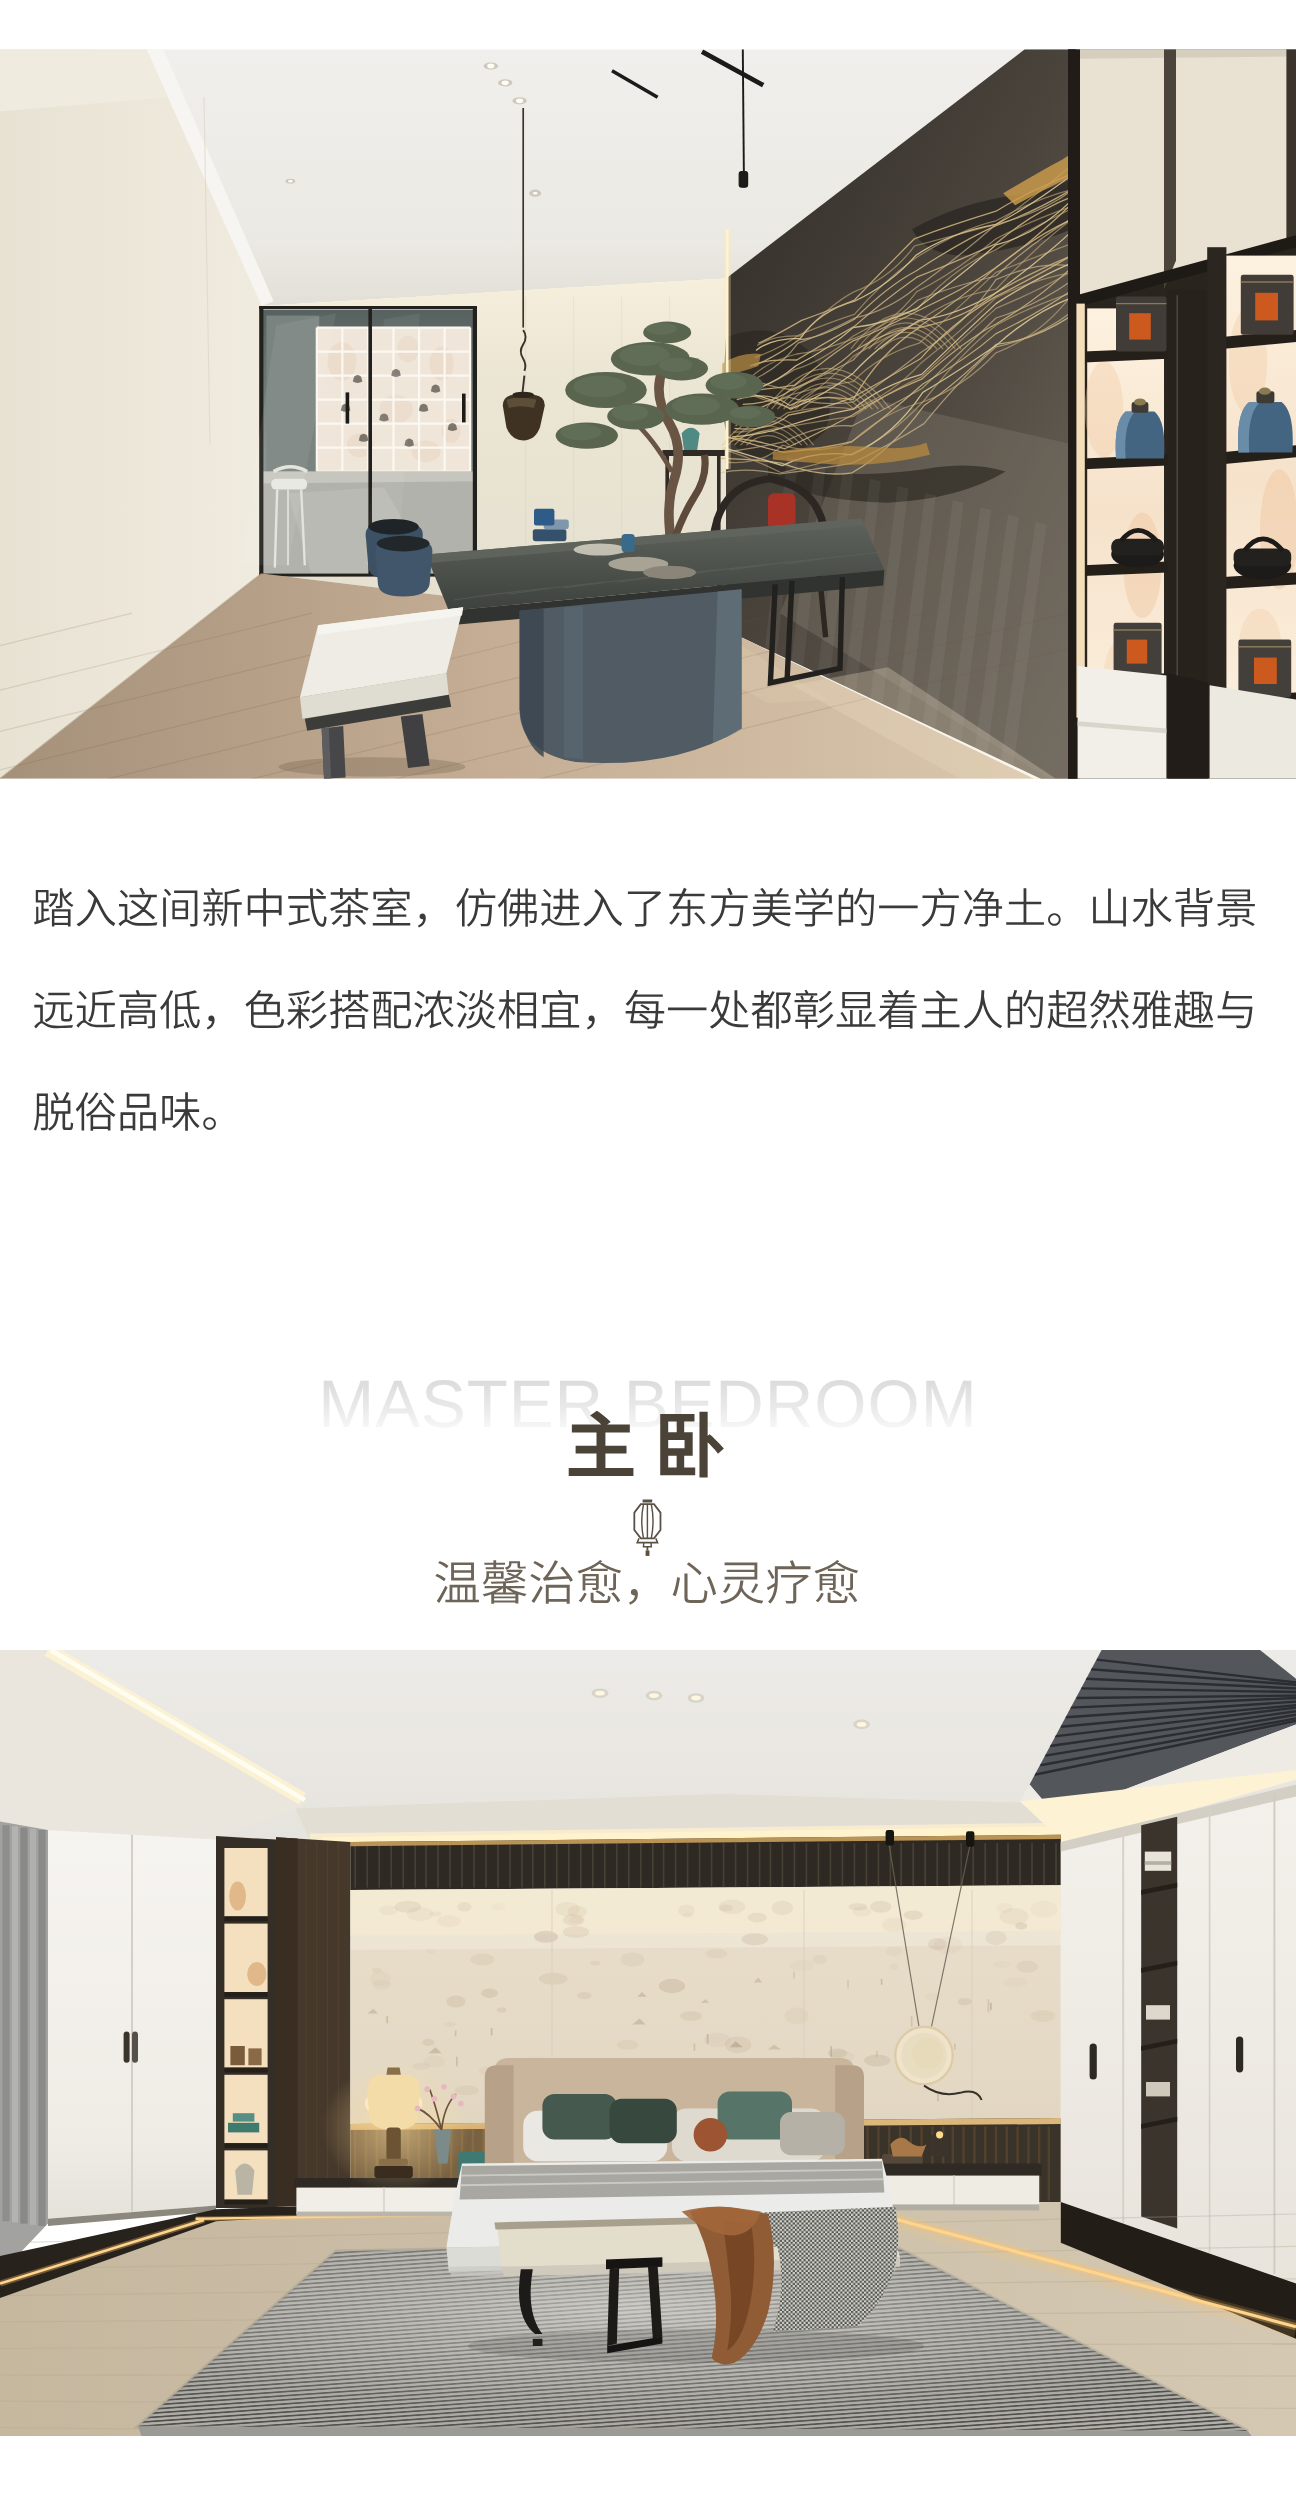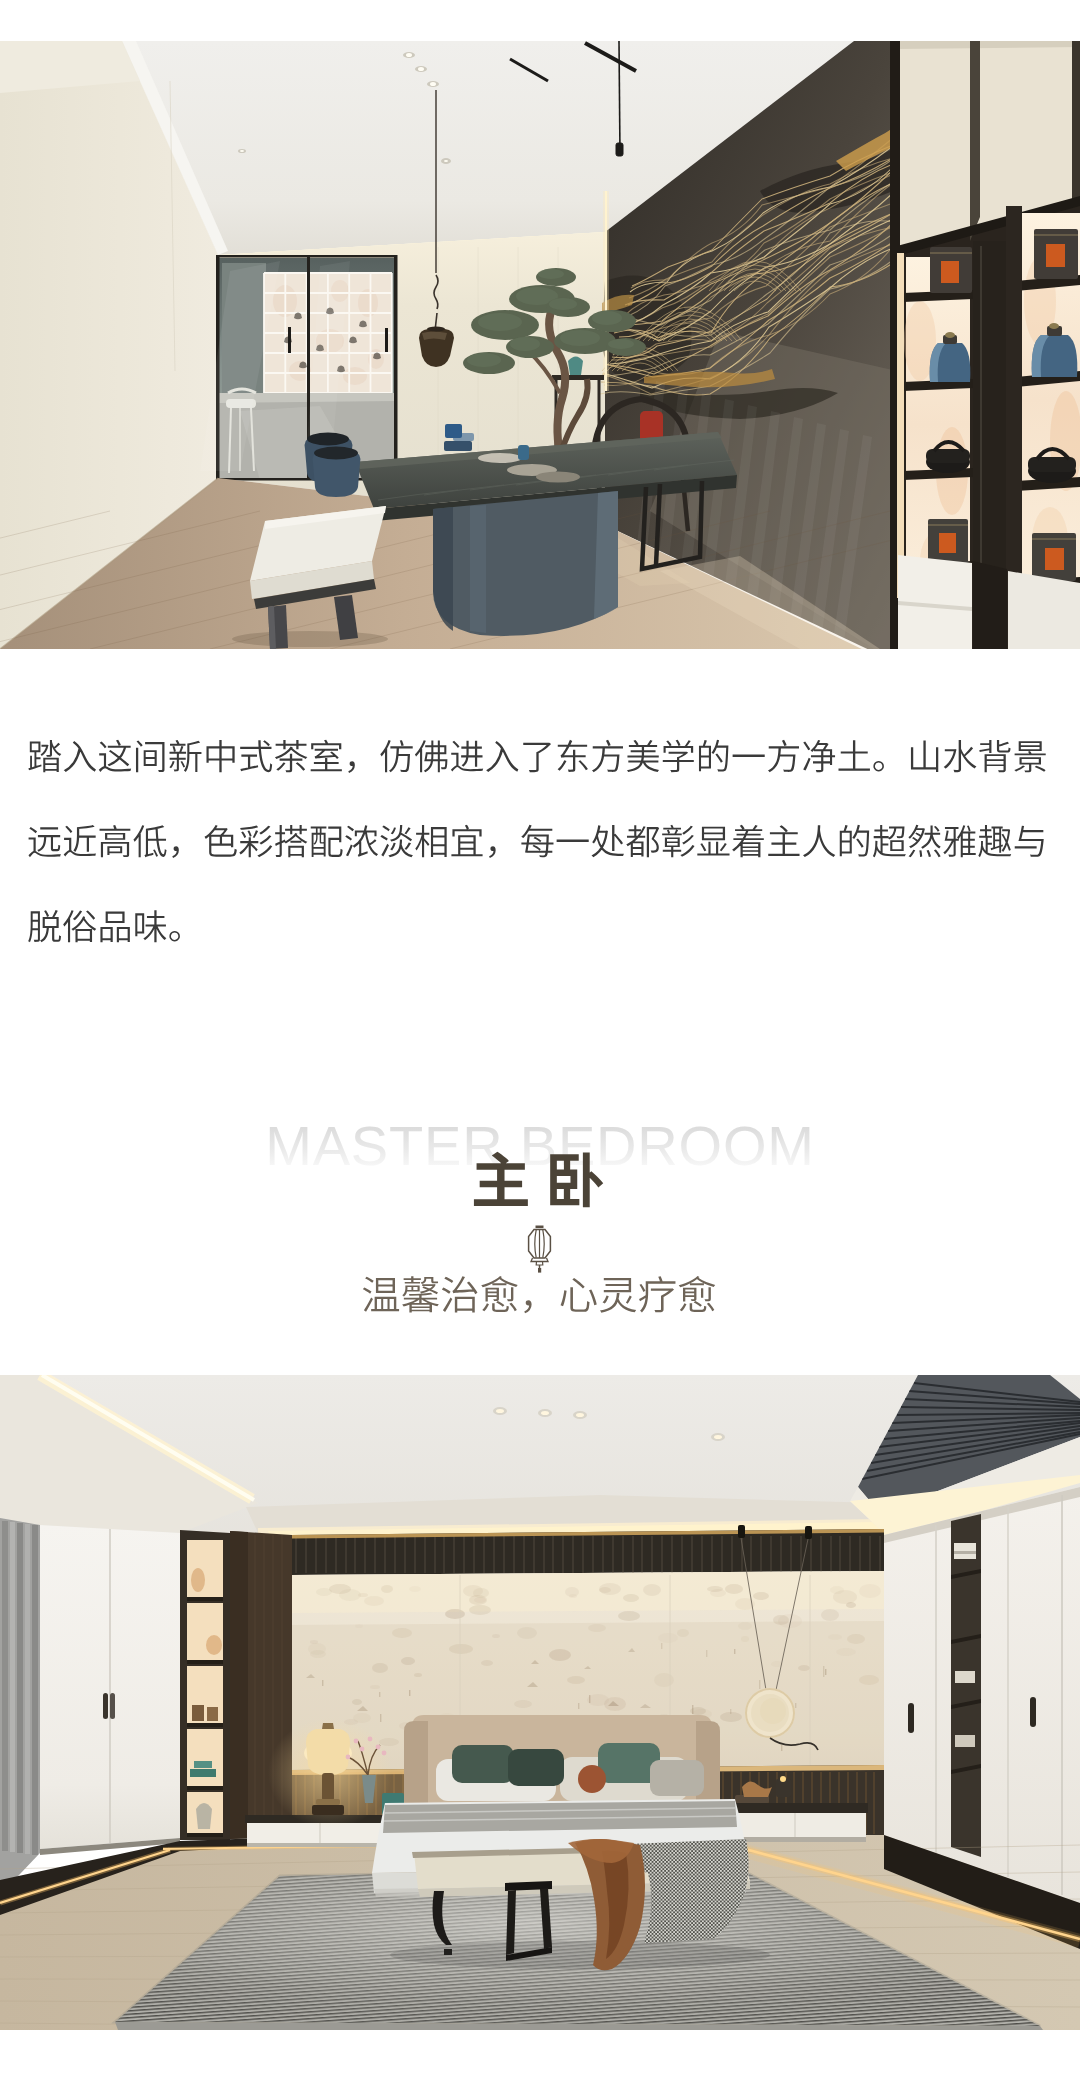--- a/index.html
+++ b/index.html
@@ -551,21 +551,21 @@
 <g fill="#3a3a3a">
         <use href="#g52" transform="translate(27.00 239.50) scale(0.03520 -0.03520)"></use>
         <use href="#g53" transform="translate(62.20 239.50) scale(0.03520 -0.03520)"></use>
         <use href="#g54" transform="translate(97.40 239.50) scale(0.03520 -0.03520)"></use>
         <use href="#g55" transform="translate(132.60 239.50) scale(0.03520 -0.03520)"></use>
         <use href="#g22" transform="translate(167.80 239.50) scale(0.03520 -0.03520)"></use>
       </g>
     </svg>
 </div>
 
-<div class="abs" style="top:1100px">
+<div class="abs" style="top:1124px">
 <svg width="1080" height="240" viewBox="0 0 1080 240">
 <defs>
         <linearGradient id="wmg" x1="0" y1="0" x2="0" y2="1">
           <stop offset="0" stop-color="#d4d4d4"></stop>
           <stop offset="0.55" stop-color="#e9e9e9"></stop>
           <stop offset="0.95" stop-color="#fdfdfd"></stop>
         </linearGradient>
       </defs>
 
 <text x="540" y="65.3" text-anchor="middle" font-family="Liberation Sans" font-size="56" letter-spacing="0.8" fill="url(#wmg)">MASTER BEDROOM</text>

